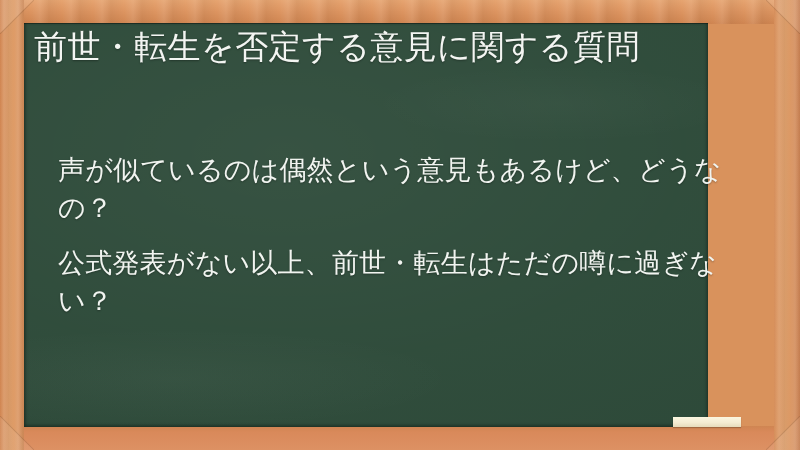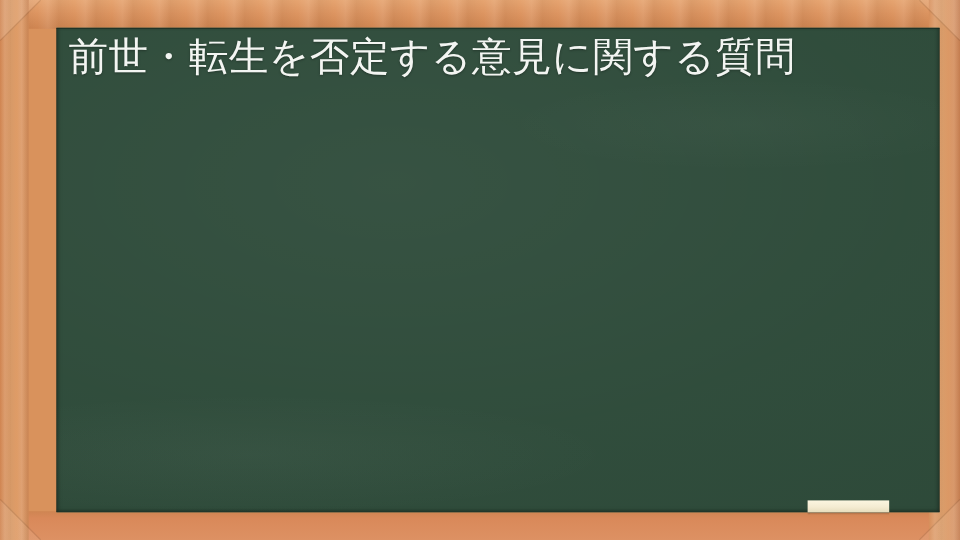--- a/index.html
+++ b/index.html
@@ -86,36 +86,35 @@
   .miter.tl { left: 0;  top: 0;    background: linear-gradient(135deg, rgba(255,255,255,0.10) 0 48%, rgba(0,0,0,0.10) 50%, rgba(0,0,0,0.00) 52%); }
   .miter.tr { right: 0; top: 0;    background: linear-gradient(225deg, rgba(255,255,255,0.10) 0 48%, rgba(0,0,0,0.10) 50%, rgba(0,0,0,0.00) 52%); }
   .miter.bl { left: 0;  bottom: 0; background: linear-gradient(45deg,  rgba(255,255,255,0.08) 0 48%, rgba(0,0,0,0.10) 50%, rgba(0,0,0,0.00) 52%); }
   .miter.br { right: 0; bottom: 0; background: linear-gradient(315deg, rgba(255,255,255,0.08) 0 48%, rgba(0,0,0,0.10) 50%, rgba(0,0,0,0.00) 52%); }
 
   
   .board {
     position: absolute;
     left: 24px;
     top: 23px;
-    width: 736px;
+    width: 684px;
     height: 404px;
     background:
       radial-gradient(130% 115% at 38% 32%,
         rgba(255,255,255,0.045) 0%,
         rgba(255,255,255,0.012) 45%,
         rgba(0,0,0,0.05) 100%),
       #2e4b3a;
     box-shadow:
       inset 0 1px 0 rgba(0,0,0,0.30),
       inset 2px 0 3px rgba(0,0,0,0.22),
       inset -2px 0 3px rgba(0,0,0,0.18),
       inset 0 -2px 3px rgba(0,0,0,0.20);
     box-sizing: border-box;
     padding: 0;
-    margin-left: 23px;
   }
 
   
   .board-dust {
     position: absolute;
     inset: 0;
     pointer-events: none;
     background:
       radial-gradient(60% 18% at 22% 88%, rgba(235,240,232,0.035), rgba(0,0,0,0) 70%),
       radial-gradient(40% 14% at 78% 20%, rgba(235,240,232,0.028), rgba(0,0,0,0) 70%);
@@ -183,18 +182,20 @@
     <div class="miter bl"></div>
     <div class="miter br"></div>
   </div>
 
   <div class="board">
     <div class="board-dust"></div>
 
     <h1 class="board-title">前世・転生を否定する意見に関する質問</h1>
 
     <ul class="bullets">
+      <li>声が似ているのは偶然という意見もあるけど、どうなの？</li>
+      <li>公式発表がない以上、前世・転生はただの噂に過ぎない？</li>
     </ul>
   </div>
 
   <div class="chalk-stick"></div>
 
 </div>
 
 </body></html>

